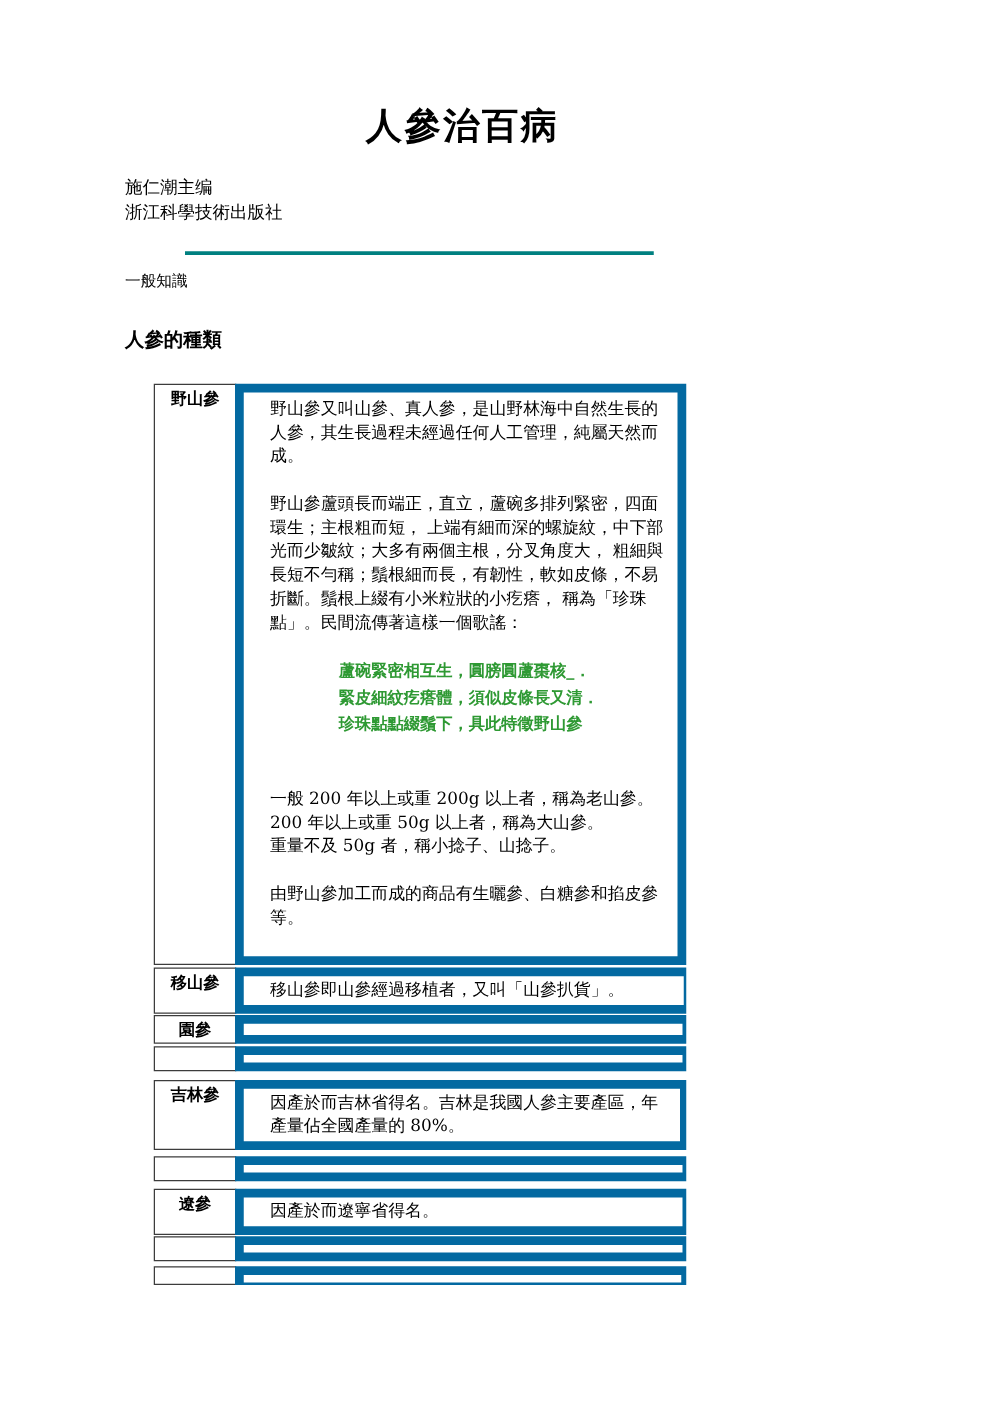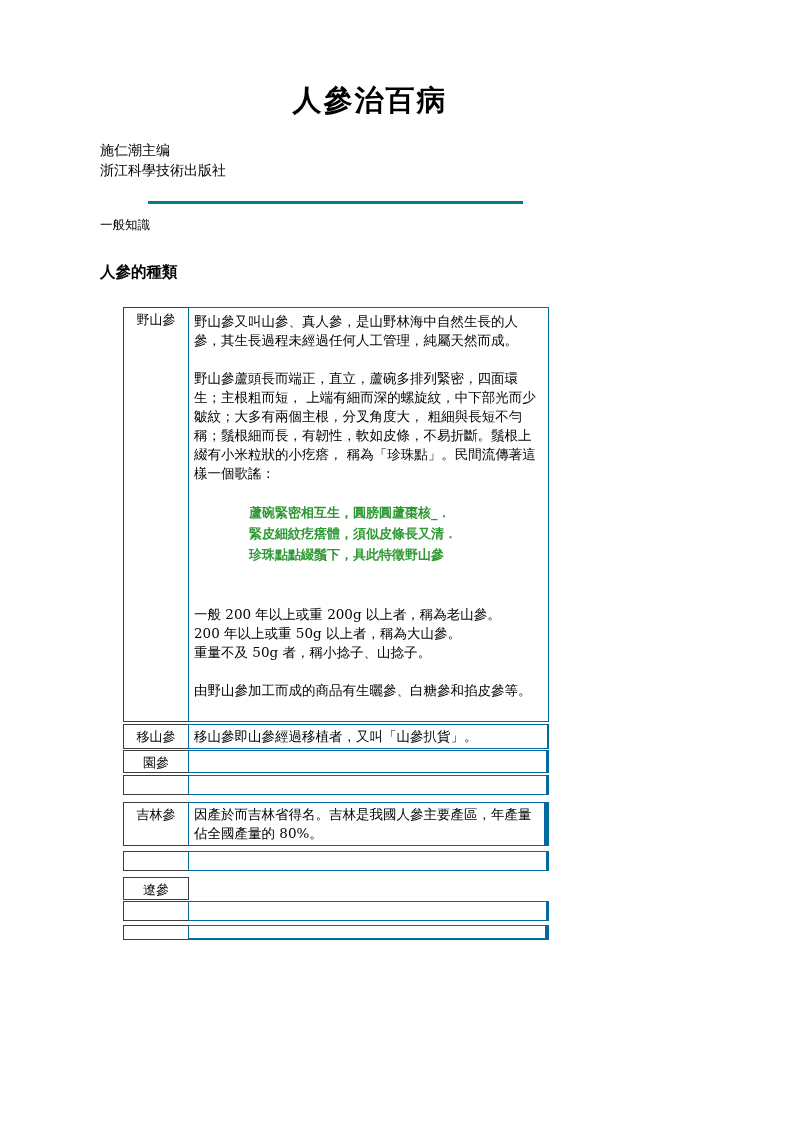--- a/index.html
+++ b/index.html
@@ -49,27 +49,27 @@
   .tbl{
     margin:24px 0 0 123px;
     width:426px;
     font-size:13.5px;
     line-height:19px;
   }
   .trow{display:flex;align-items:stretch;}
   .hcell{
     flex:0 0 66px;width:66px;box-sizing:border-box;
     border:1px solid #3c3c3c;
-    text-align:center;font-weight:400;font-size:13px;
+    text-align:center;font-weight:700;font-size:13px;
     padding-top:2px;
   }
   .ccell{
     flex:1;box-sizing:border-box;
-    border:1px solid #0369a1;margin-left:-1px;
-    padding:2px 6px 2px 5px;
+    border:7px solid #0369a1;margin-left:-1px;
+    padding:2px 6px 2px 21px;
   }
   
   .row-1{margin-bottom:2px;}
   .row-1 .ccell{padding-top:4px;min-height:378px;}
   .row-1 .ccell p{margin:0 0 19px;}
   .poem{
     color:var(--poem,#2e9933);
     font-weight:700;
     margin:12px 0 40px 55px;
     line-height:21px;
@@ -145,20 +145,21 @@
       <div class="ccell">因產於而吉林省得名。吉林是我國人參主要產區，年產量佔全國產量的 80%。</div>
     </div>
 
     <div class="trow row-6">
       <div class="hcell"></div>
       <div class="ccell"></div>
     </div>
 
     <div class="trow row-7">
       <div class="hcell">遼參</div>
+      <div class="ccell">因產於而遼寧省得名。</div>
     </div>
 
     <div class="trow row-8">
       <div class="hcell"></div>
       <div class="ccell"></div>
     </div>
 
     <div class="trow row-9">
       <div class="hcell"></div>
       <div class="ccell"></div>

